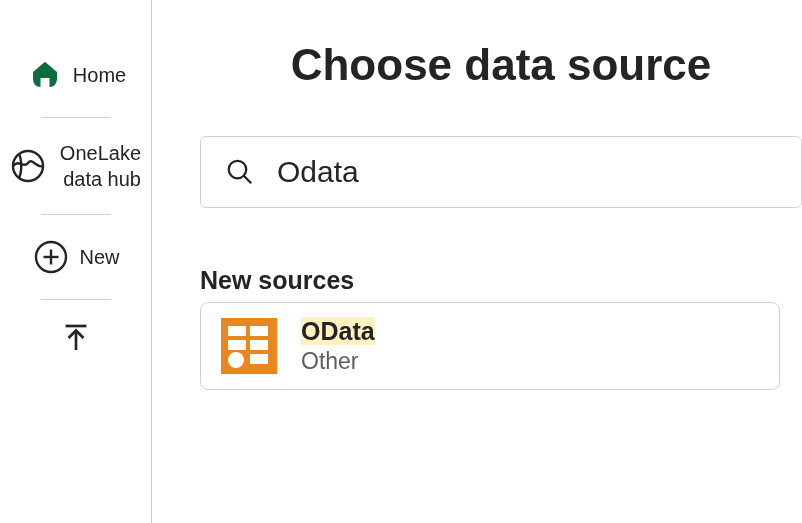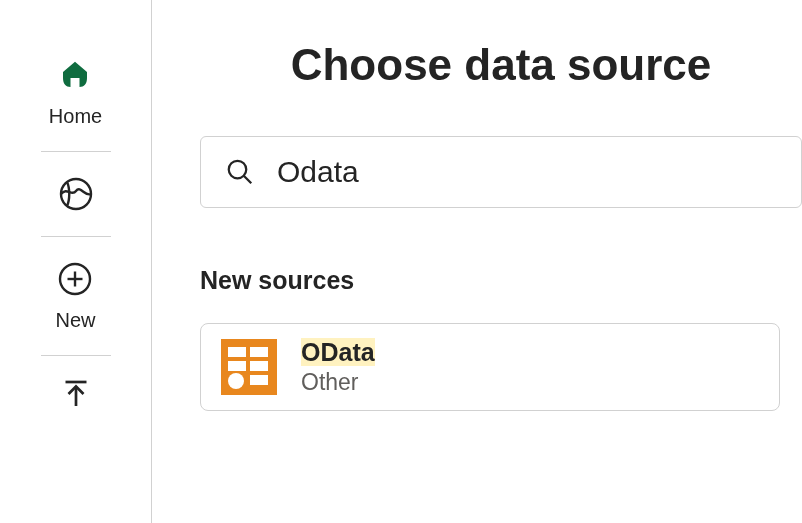--- a/index.html
+++ b/index.html
@@ -18,21 +18,21 @@
     .sidebar {
       width: 152px;
       border-right: 1px solid #d1d1d1;
       display: flex;
       flex-direction: column;
       align-items: center;
       padding-top: 55px;
     }
     .nav-item {
       display: flex;
-      flex-direction: column;
+      flex-direction: row;
       align-items: center;
       gap: 8px;
       cursor: pointer;
       padding: 0 10px;
       text-align: right;
     }
     .nav-icon {
       width: 40px;
       height: 40px;
       display: flex;
@@ -90,21 +90,21 @@
       font-size: 30px;
       color: #242424;
       flex: 1;
       background: transparent;
     }
     .section-heading {
       font-size: 25px;
       font-weight: 700;
       color: #242424;
       margin-top: 58px;
-      margin-bottom: 28px;
+      margin-bottom: 7px;
     }
     .source-card {
       display: flex;
       align-items: center;
       gap: 24px;
       border: 1px solid #d1d1d1;
       border-radius: 8px;
       padding: 14px 20px;
       cursor: pointer;
       width: 580px;
@@ -150,20 +150,21 @@
   <div class="divider"></div>
 
   <div class="nav-item">
     <span class="nav-icon">
       <svg width="36" height="36" viewBox="0 0 24 24" fill="none" stroke="#242424" stroke-width="1.6">
         <circle cx="12" cy="12" r="10"></circle>
         <path d="M2 12 C6 7, 9 14, 12 10 C15 6, 18 14, 22 12" fill="none"></path>
         <path d="M6 4 C8 8, 8 16, 6 20" fill="none"></path>
       </svg>
     </span>
+    <span class="nav-label">OneLake data hub</span>
   </div>
 
   <div class="divider"></div>
 
   <div class="nav-item">
     <span class="nav-icon">
       <svg width="36" height="36" viewBox="0 0 24 24" fill="none" stroke="#242424" stroke-width="1.6">
         <circle cx="12" cy="12" r="10"></circle>
         <line x1="12" y1="7" x2="12" y2="17"></line>
         <line x1="7" y1="12" x2="17" y2="12"></line>

